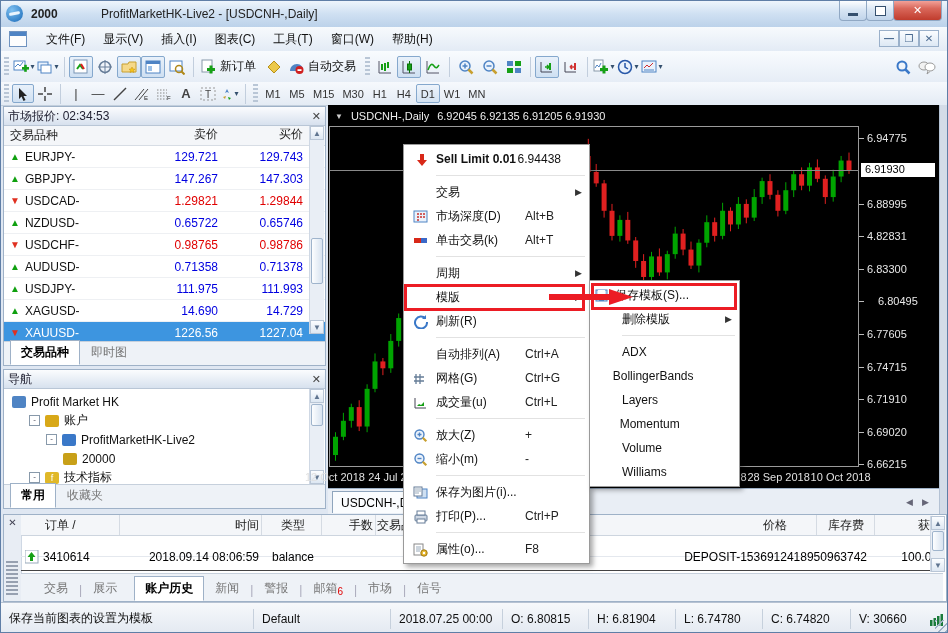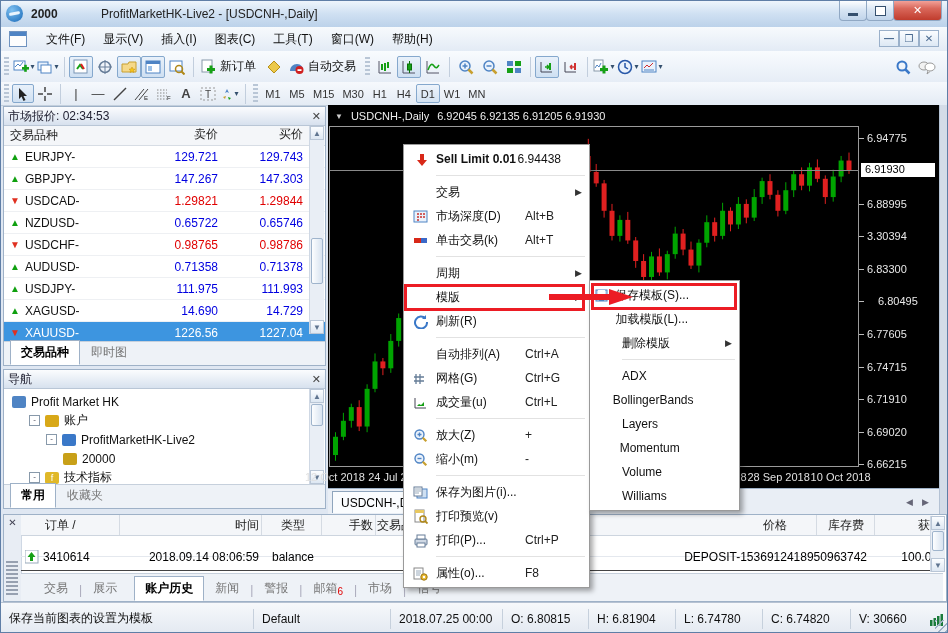--- a/index.html
+++ b/index.html
@@ -667,21 +667,21 @@
         <line x1="519" x2="519" y1="25.553571428571956" y2="46.898809523809945" stroke="#e02020"></line>
         <rect x="516.5" y="33.54376750700294" width="5" height="9.930672268907728" fill="#e02020"></rect>
       </svg>
     <div id="cur-price-line" class="abs" style="top: 65px;"></div>
     <div id="cur-price-tag" class="abs" style="top: 58px;">6.91930</div>
     <div id="y-ticks">
         <div class="ticklabel abs" style="top: 27px;">6.94775</div>
         <div class="tickdash abs" style="top: 33px;"></div>
         <div class="ticklabel abs" style="top: 92.9762px;">6.88995</div>
         <div class="tickdash abs" style="top: 98.9762px;"></div>
-        <div class="ticklabel abs" style="top: 124.994px;">3.30394</div>
+        <div class="ticklabel abs" style="top: 124.994px;">4.82831</div>
         <div class="tickdash abs" style="top: 130.994px;"></div>
         <div class="ticklabel abs" style="top: 157.982px;">6.83300</div>
         <div class="tickdash abs" style="top: 163.982px;"></div>
         <div class="ticklabel abs" style="top: 190px; margin-left: 11px;">6.80495</div>
         <div class="tickdash abs" style="top: 196px;"></div>
         <div class="ticklabel abs" style="top: 222.988px;">6.77605</div>
         <div class="tickdash abs" style="top: 228.988px;"></div>
         <div class="ticklabel abs" style="top: 255.976px;">6.74715</div>
         <div class="tickdash abs" style="top: 261.976px;"></div>
         <div class="ticklabel abs" style="top: 287.994px;">6.71910</div>
@@ -927,33 +927,20 @@
             <path d="M2 4h6M2 6h6M2 8h4" stroke="#9ab"></path>
           </svg>
         </span>
         <span class="mlabel">保存为图片(i)...</span>
         <span class="msc"></span>
         <span class="marr"></span>
       </div>
       <div class="mi">
         <span class="mico">
           <svg width="15" height="15">
-            <rect x="2" y="1" width="9" height="12" fill="#fff" stroke="#888"></rect>
-            <rect x="2" y="1" width="9" height="3" fill="#e8c860"></rect>
-            <circle cx="10" cy="10" r="3" fill="none" stroke="#b08818" stroke-width="1.4"></circle>
-            <path d="M12 12l2.5 2.5" stroke="#b08818" stroke-width="1.8"></path>
-          </svg>
-        </span>
-        <span class="mlabel">打印预览(v)</span>
-        <span class="msc"></span>
-        <span class="marr"></span>
-      </div>
-      <div class="mi">
-        <span class="mico">
-          <svg width="15" height="15">
             <rect x="2" y="6" width="12" height="6" rx="1" fill="#cfd8e4" stroke="#667d98"></rect>
             <rect x="4" y="2" width="8" height="4" fill="#fff" stroke="#667d98"></rect>
             <rect x="4" y="10" width="8" height="4" fill="#fff" stroke="#667d98"></rect>
           </svg>
         </span>
         <span class="mlabel">打印(P)...</span>
         <span class="msc">Ctrl+P</span>
         <span class="marr"></span>
       </div>
       <div class="msep"></div>
@@ -975,26 +962,20 @@
   <div id="tpl-menu" class="menu abs" style="left:588px;top:279px;width:151px;">
       <div class="mi">
         <span class="mico">
           <svg width="15" height="15">
             <rect x="1" y="2" width="11" height="11" fill="#cfe0f2" stroke="#4f84c4"></rect>
             <rect x="3" y="2" width="7" height="4" fill="#fff"></rect>
             <rect x="4" y="9" width="5" height="4" fill="#4f84c4"></rect>
           </svg>
         </span>
         <span class="mlabel">保存模板(S)...</span>
-        <span class="msc"></span>
-        <span class="marr"></span>
-      </div>
-      <div class="mi">
-        <span class="mico"></span>
-        <span class="mlabel">加载模版(L)...</span>
         <span class="msc"></span>
         <span class="marr"></span>
       </div>
       <div class="mi">
         <span class="mico"></span>
         <span class="mlabel">删除模版</span>
         <span class="msc"></span>
         <span class="marr">▶</span>
       </div>
       <div class="msep"></div>

